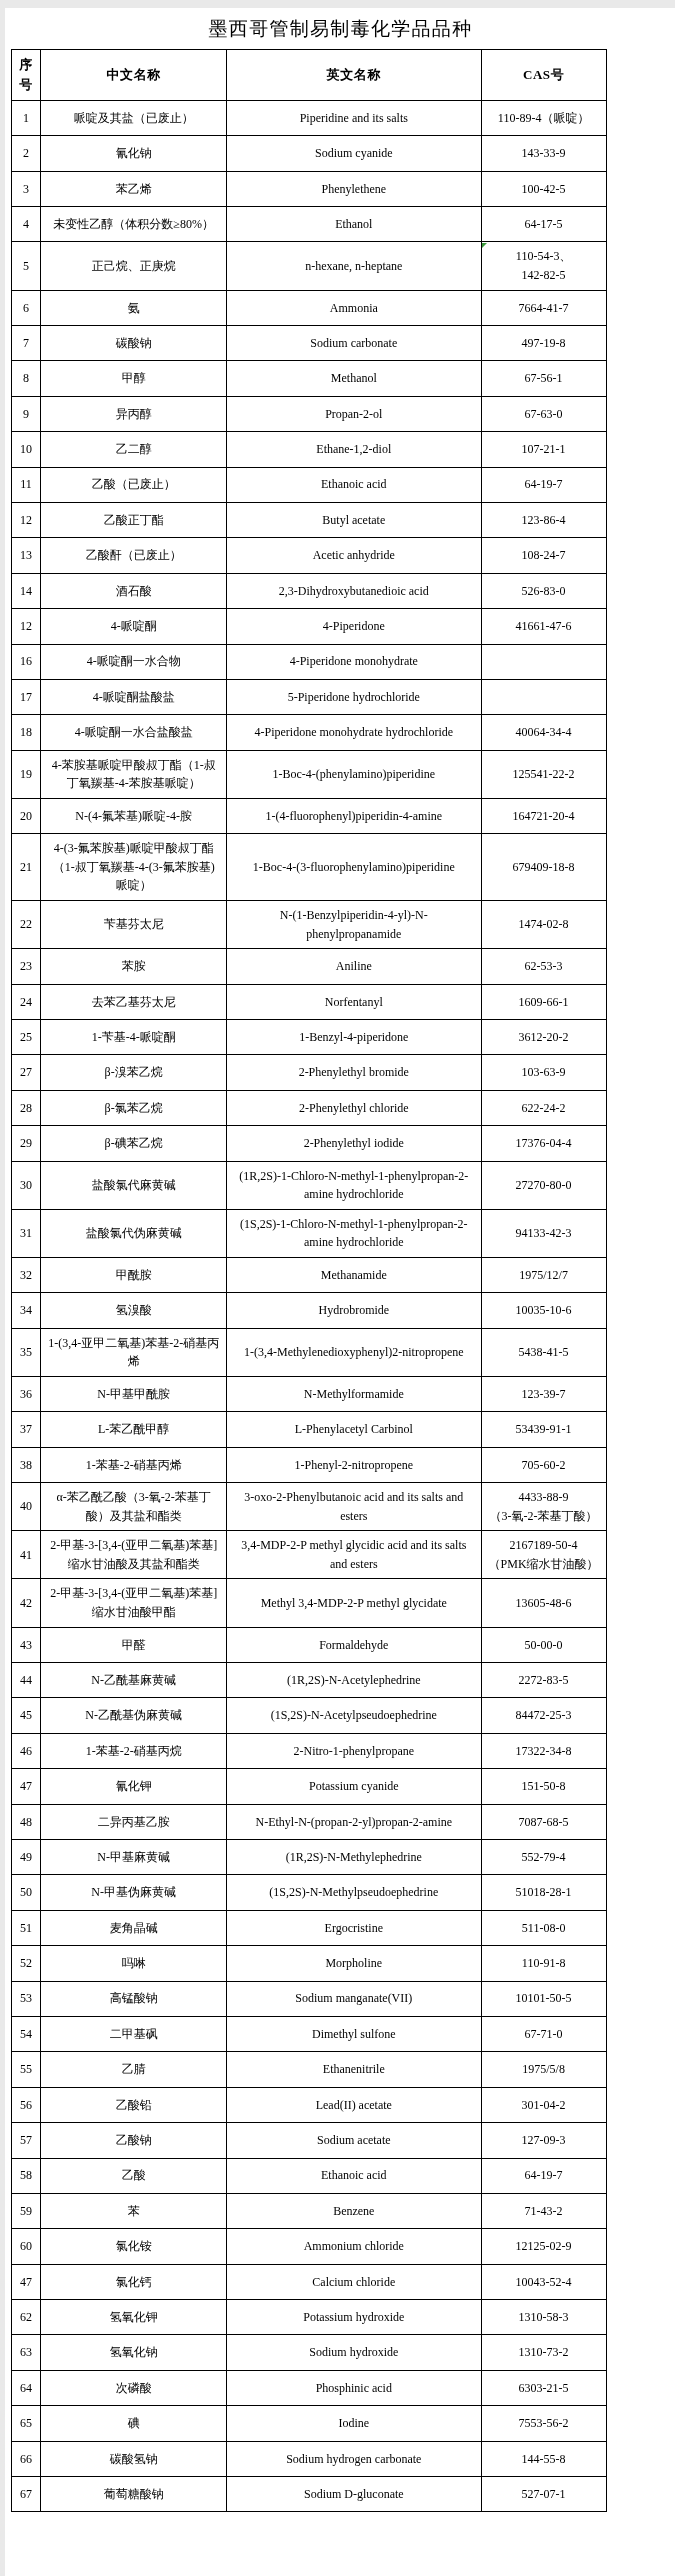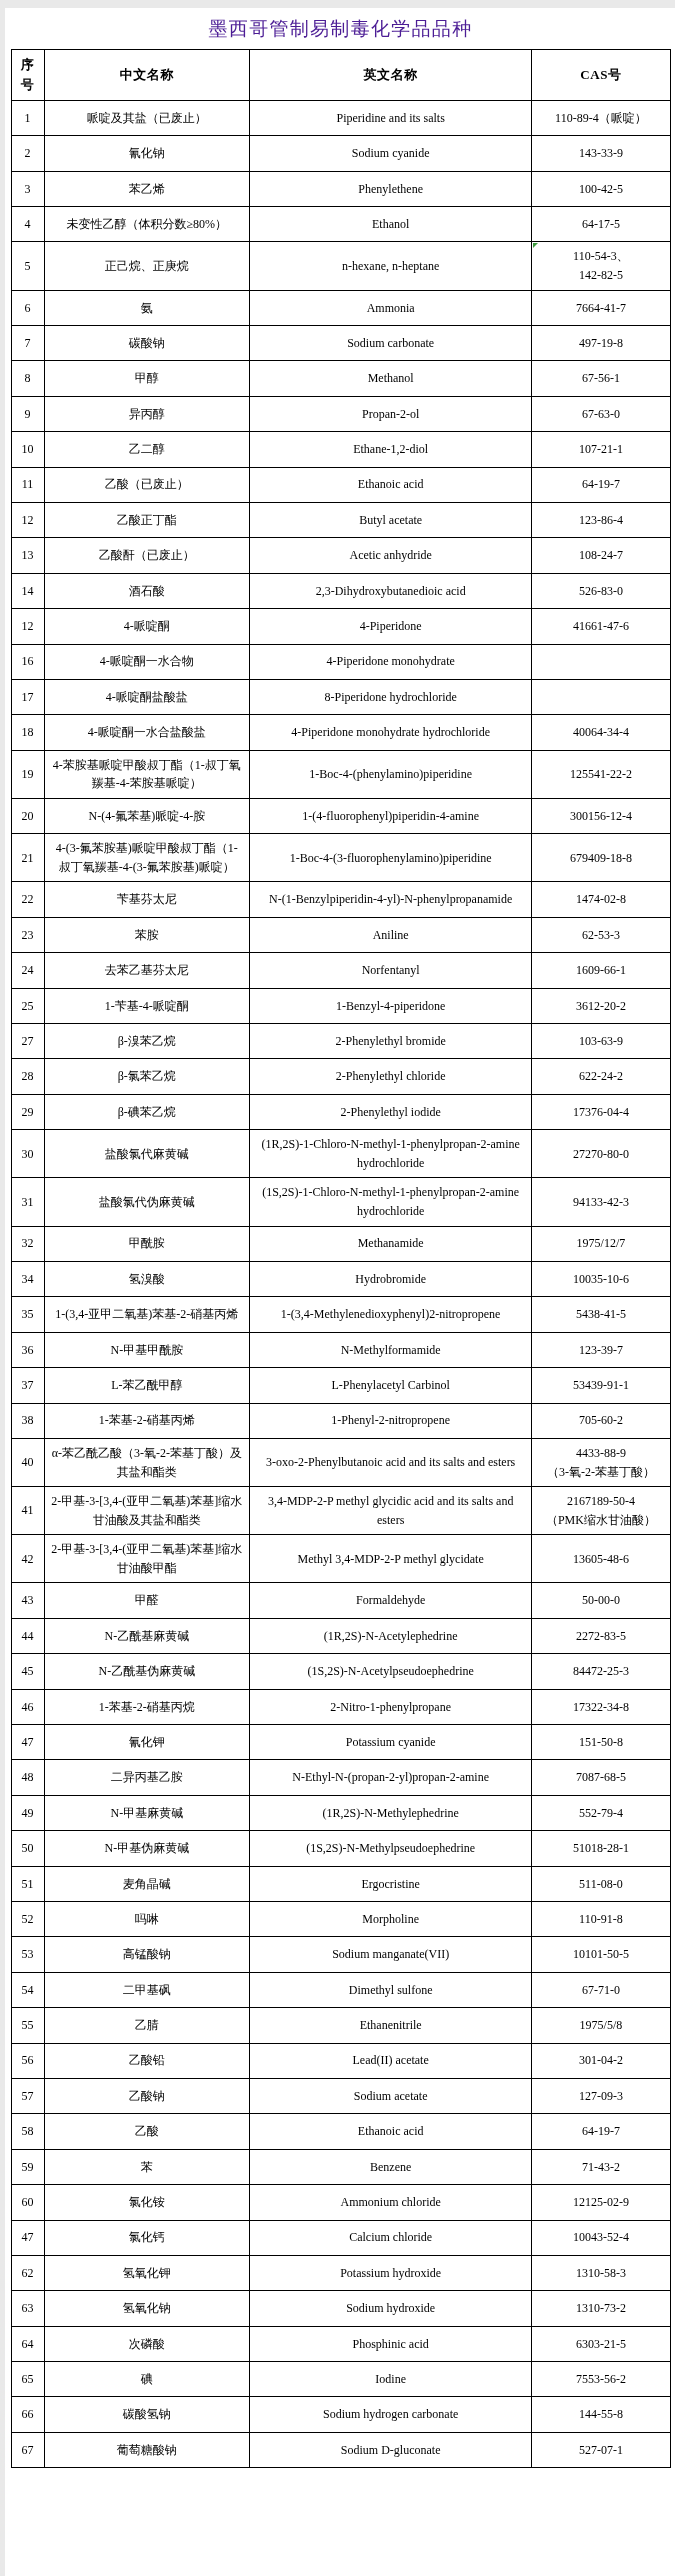--- a/index.html
+++ b/index.html
@@ -22,26 +22,26 @@
     bottom: 0;
     background: #ffffff;
   }
   .title {
     margin: 0;
     padding: 8.8px 0 6.3px 0;
     text-align: center;
     font-size: 19px;
     font-weight: 400;
     letter-spacing: 1.3px;
-    color: #4c1d95;
+    color: #000000;
   }
   table.chem {
     border-collapse: collapse;
     table-layout: fixed;
-    width: 660px;
+    width: 596px;
     margin-left: 5.6px;
     background: #fff;
   }
   table.chem th,
   table.chem td {
     border-top: 1.3px solid #000;
     border-bottom: 1.3px solid #000;
     border-left: 0.6px solid #000;
     border-right: 0.6px solid #000;
     text-align: center;
@@ -196,40 +196,40 @@
         </tr>
         <tr>
           <td class="c-no">16</td>
           <td class="c-cn">4-哌啶酮一水合物</td>
           <td class="c-en">4-Piperidone monohydrate</td>
           <td class="c-cas"></td>
         </tr>
         <tr>
           <td class="c-no">17</td>
           <td class="c-cn">4-哌啶酮盐酸盐</td>
-          <td class="c-en">8-Piperidone hydrochloride</td>
+          <td class="c-en">5-Piperidone hydrochloride</td>
           <td class="c-cas"></td>
         </tr>
         <tr>
           <td class="c-no">18</td>
           <td class="c-cn">4-哌啶酮一水合盐酸盐</td>
           <td class="c-en">4-Piperidone monohydrate hydrochloride</td>
           <td class="c-cas">40064-34-4</td>
         </tr>
         <tr>
           <td class="c-no">19</td>
           <td class="c-cn">4-苯胺基哌啶甲酸叔丁酯（1-叔丁氧羰基-4-苯胺基哌啶）</td>
           <td class="c-en">1-Boc-4-(phenylamino)piperidine</td>
           <td class="c-cas">125541-22-2</td>
         </tr>
         <tr>
           <td class="c-no">20</td>
           <td class="c-cn">N-(4-氟苯基)哌啶-4-胺</td>
           <td class="c-en">1-(4-fluorophenyl)piperidin-4-amine</td>
-          <td class="c-cas">300156-12-4</td>
+          <td class="c-cas">164721-20-4</td>
         </tr>
         <tr>
           <td class="c-no">21</td>
           <td class="c-cn">4-(3-氟苯胺基)哌啶甲酸叔丁酯（1-叔丁氧羰基-4-(3-氟苯胺基)哌啶）</td>
           <td class="c-en">1-Boc-4-(3-fluorophenylamino)piperidine</td>
           <td class="c-cas">679409-18-8</td>
         </tr>
         <tr>
           <td class="c-no">22</td>
           <td class="c-cn">苄基芬太尼</td>

